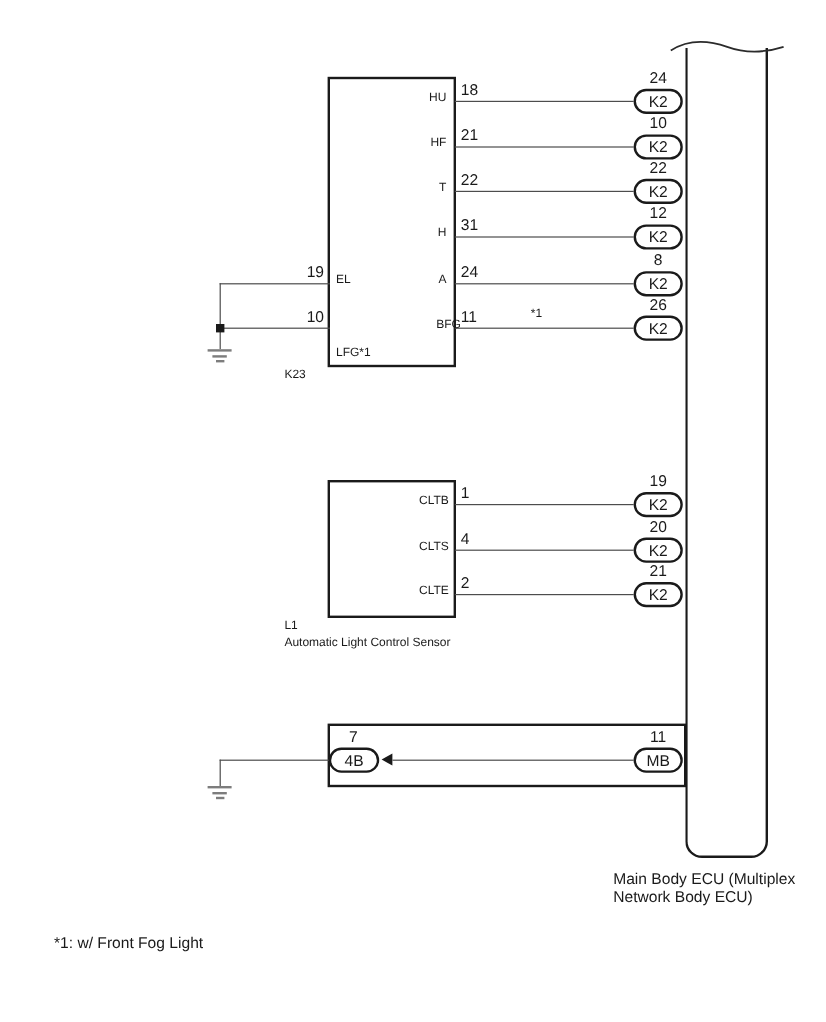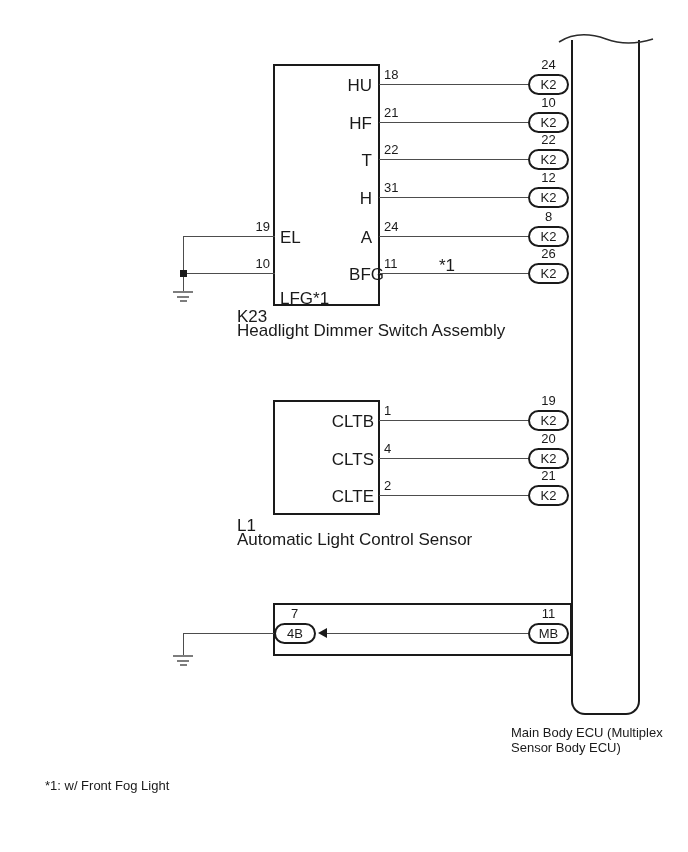--- a/index.html
+++ b/index.html
@@ -12,21 +12,21 @@
   .wire  { position: absolute; height: 1px; background: #4d4d4d; }
   .vwire { position: absolute; width: 1px; background: #4d4d4d; }
   .oval  {
     position: absolute; width: 41px; height: 21px;
     border: 2px solid #1a1a1a; border-radius: 12px; background: #ffffff;
     display: flex; align-items: center; justify-content: center;
     font-size: 13px; z-index: 3;
   }
   .oval-pin { position: absolute; width: 41px; text-align: center; font-size: 13px; }
   .pin  { position: absolute; font-size: 13px; white-space: nowrap; }
-  .lbl  { position: absolute; font-size: 17px; white-space: nowrap; }
+  .lbl  { position: absolute; font-size: 10px; white-space: nowrap; }
   .lbl-r { text-align: right; }
   .gnd-bar { position: absolute; height: 2px; background: #7d7d7d; }
   .junction-dot { position: absolute; width: 7px; height: 7px; background: #1a1a1a; }
   .arrow-left {
     position: absolute; width: 0; height: 0;
     border-top: 5px solid transparent; border-bottom: 5px solid transparent;
     border-right: 9px solid #1a1a1a;
   }
   .ecu-body {
     position: absolute; left: 571px; top: 40px; width: 69px; height: 675px;
@@ -41,21 +41,21 @@
 </head>
 <body>
 
 <div id="canvas">
 
   <div class="ecu-body"></div>
   <svg class="wave" width="98" height="20" viewBox="0 0 98 20">
     <path d="M2,12 C16,3 32,3 49,9 C64,14.5 80,14 96,9" fill="none" stroke="#2b2b2b" stroke-width="1.5"></path>
   </svg>
   <div class="ecu-name" style="left:511px; top:725px;">Main Body ECU (Multiplex</div>
-  <div class="ecu-name" style="left:511px; top:740px;">Sensor Body ECU)</div>
+  <div class="ecu-name" style="left:511px; top:740px;">Network Body ECU)</div>
 
   <div class="box" style="left:273px; top:64px; width:107px; height:242px;"></div>
 
   <div class="wire" style="left:379px; top:84px; width:149px;"></div>
   <div class="lbl lbl-r" style="left:288px; top:76px; width:84px;">HU</div>
   <div class="pin" style="left:384px; top:67px;">18</div>
   <div class="oval-pin" style="left:528px; top:57px;">24</div>
   <div class="oval" style="left:528px; top:74px;">K2</div>
   <div class="lbl" style="left:577px; top:76px;">HU</div>
 
@@ -104,21 +104,20 @@
   <div class="lbl" style="left:280px; top:228px;">EL</div>
   <div class="lbl" style="left:280px; top:265px;margin-top:24px;">LFG*1</div>
 
   <div>
     <div class="gnd-bar" style="left:173px; top:291px; width:20px;"></div>
     <div class="gnd-bar" style="left:177px; top:296px; width:12px;"></div>
     <div class="gnd-bar" style="left:180px; top:300px; width:7px;"></div>
   </div>
 
   <div class="lbl" style="left:237px; top:307px;">K23</div>
-  <div class="lbl" style="left:237px; top:321px;">Headlight Dimmer Switch Assembly</div>
 
   <div class="box" style="left:273px; top:400px; width:107px; height:115px;"></div>
 
   <div class="wire" style="left:379px; top:420px; width:149px;"></div>
   <div class="lbl lbl-r" style="left:288px; top:412px; width:86px;">CLTB</div>
   <div class="pin" style="left:384px; top:403px;">1</div>
   <div class="oval-pin" style="left:528px; top:393px;">19</div>
   <div class="oval" style="left:528px; top:410px;">K2</div>
   <div class="lbl" style="left:577px; top:412px;">CLTB</div>
 

